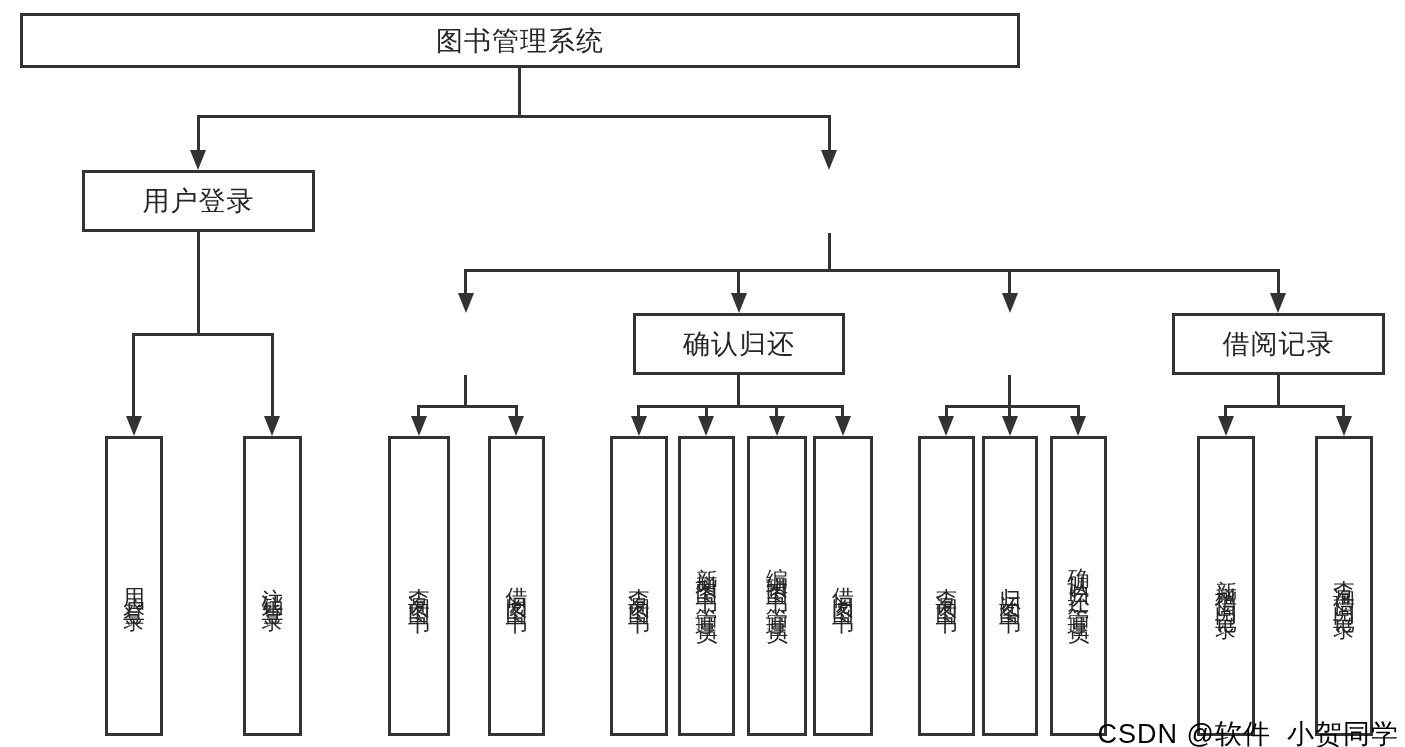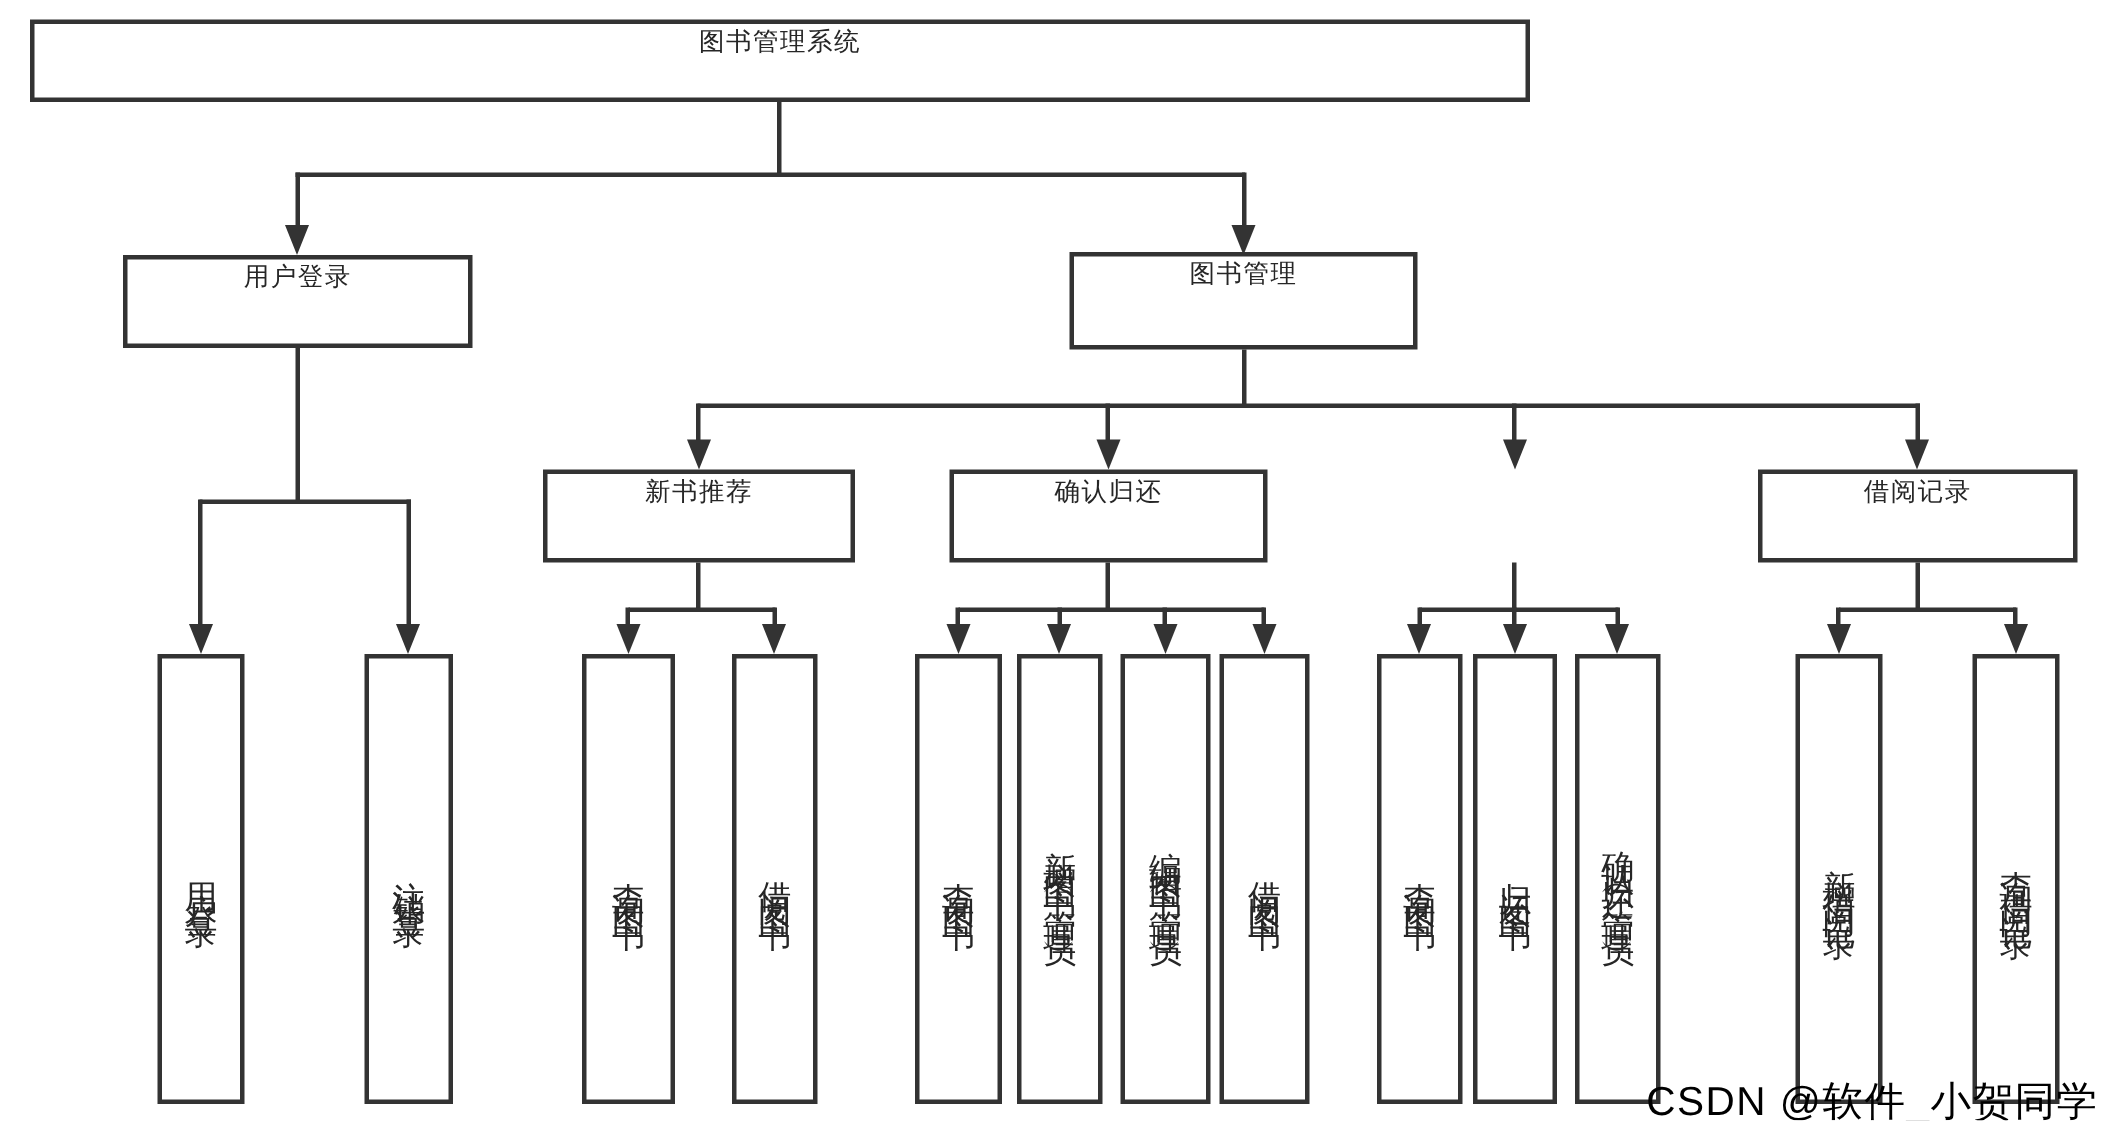--- a/index.html
+++ b/index.html
@@ -14,23 +14,23 @@
     width:1405px;height:747px;
     background:var(--bg);
     overflow:hidden;
   }
   
   .hbox{
     position:absolute;
     box-sizing:border-box;
     border:3px solid var(--line);
     background:#fff;
-    display:flex;justify-content:center;
+    display:flex;align-items:center;justify-content:center;
     color:var(--text);
-    font-size:17px;
+    font-size:27px;
     letter-spacing:1px;
     white-space:nowrap;
   }
   
   .leaf{
     position:absolute;
     top:436px;height:300px;
     box-sizing:border-box;
     border:3px solid var(--line);
     background:#fff;
@@ -74,45 +74,39 @@
   <div class="vl" style="left:518px;top:68px;height:50px"></div>
   <div class="hl" style="left:197px;top:115px;width:633px"></div>
   <div class="vl" style="left:197px;top:115px;height:37px"></div>
   <div class="arr" style="left:190px;top:150px"></div>
   <div class="vl" style="left:828px;top:115px;height:37px"></div>
   <div class="arr" style="left:821px;top:150px"></div>
 
   <div class="hbox" style="left:82px;top:170px;width:233px;height:62px">
     <span>用户登录</span>
   </div>
-  <div class="hbox" style="left:713px;top:168px;width:232px;height:65px">
-    <span>图书管理</span>
-  </div>
 
   <div class="vl" style="left:197px;top:232px;height:103px"></div>
   <div class="hl" style="left:133px;top:333px;width:141px"></div>
   <div class="vl" style="left:132px;top:333px;height:83px"></div>
   <div class="arr" style="left:126px;top:416px"></div>
   <div class="vl" style="left:271px;top:333px;height:83px"></div>
   <div class="arr" style="left:264px;top:416px"></div>
 
   <div class="vl" style="left:828px;top:233px;height:39px"></div>
   <div class="hl" style="left:465px;top:269px;width:815px"></div>
   <div class="vl" style="left:464px;top:269px;height:26px"></div>
   <div class="arr" style="left:458px;top:293px"></div>
   <div class="vl" style="left:737px;top:269px;height:26px"></div>
   <div class="arr" style="left:731px;top:293px"></div>
   <div class="vl" style="left:1008px;top:269px;height:26px"></div>
   <div class="arr" style="left:1002px;top:293px"></div>
   <div class="vl" style="left:1277px;top:269px;height:26px"></div>
   <div class="arr" style="left:1270px;top:293px"></div>
 
-  <div class="hbox" style="left:362px;top:313px;width:208px;height:62px">
-    <span>新书推荐</span>
-  </div>
   <div class="hbox" style="left:633px;top:313px;width:212px;height:62px">
     <span>确认归还</span>
   </div>
   <div class="hbox" style="left:1172px;top:313px;width:213px;height:62px">
     <span>借阅记录</span>
   </div>
 
   <div class="vl" style="left:464px;top:375px;height:33px"></div>
   <div class="hl" style="left:419px;top:405px;width:98px"></div>
   <div class="vl" style="left:417px;top:405px;height:13px"></div>

